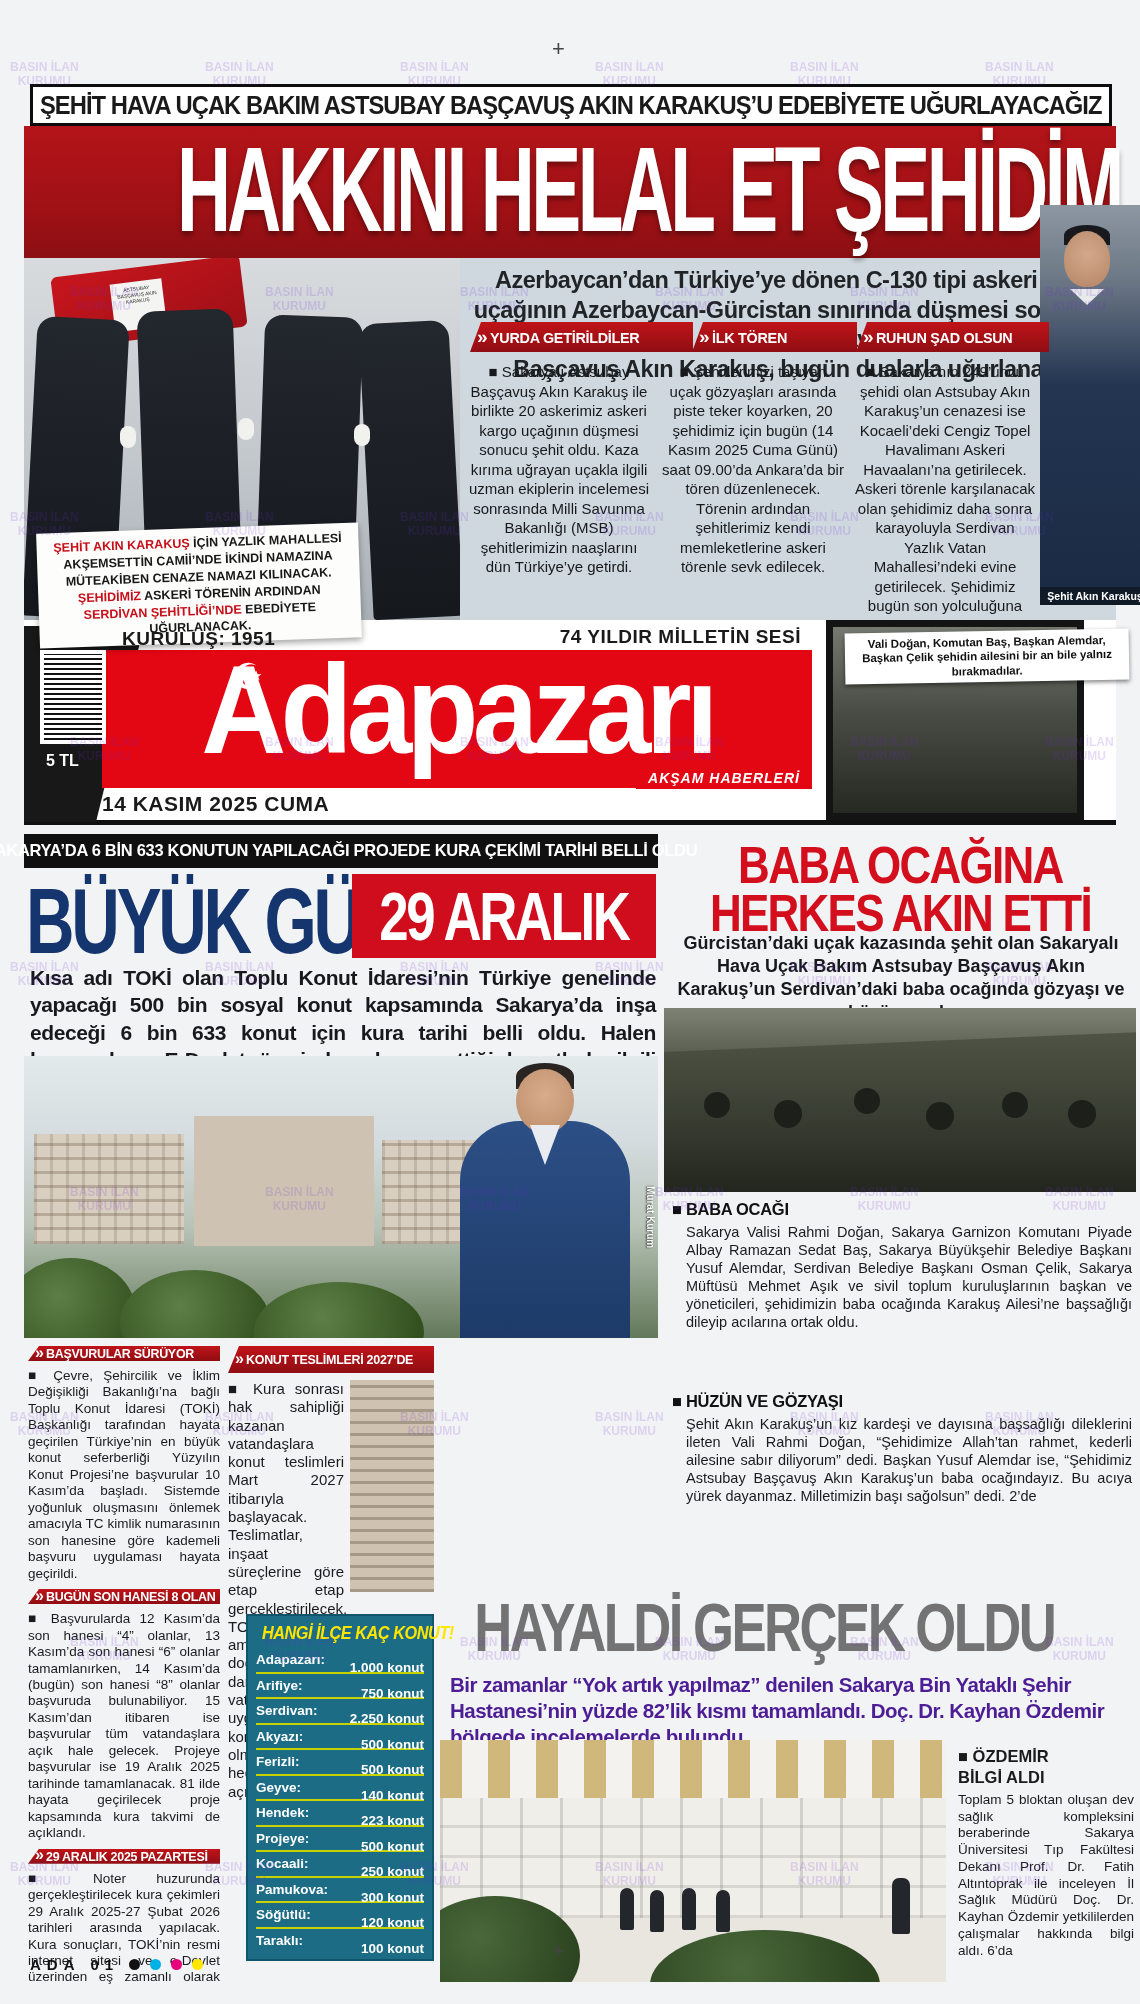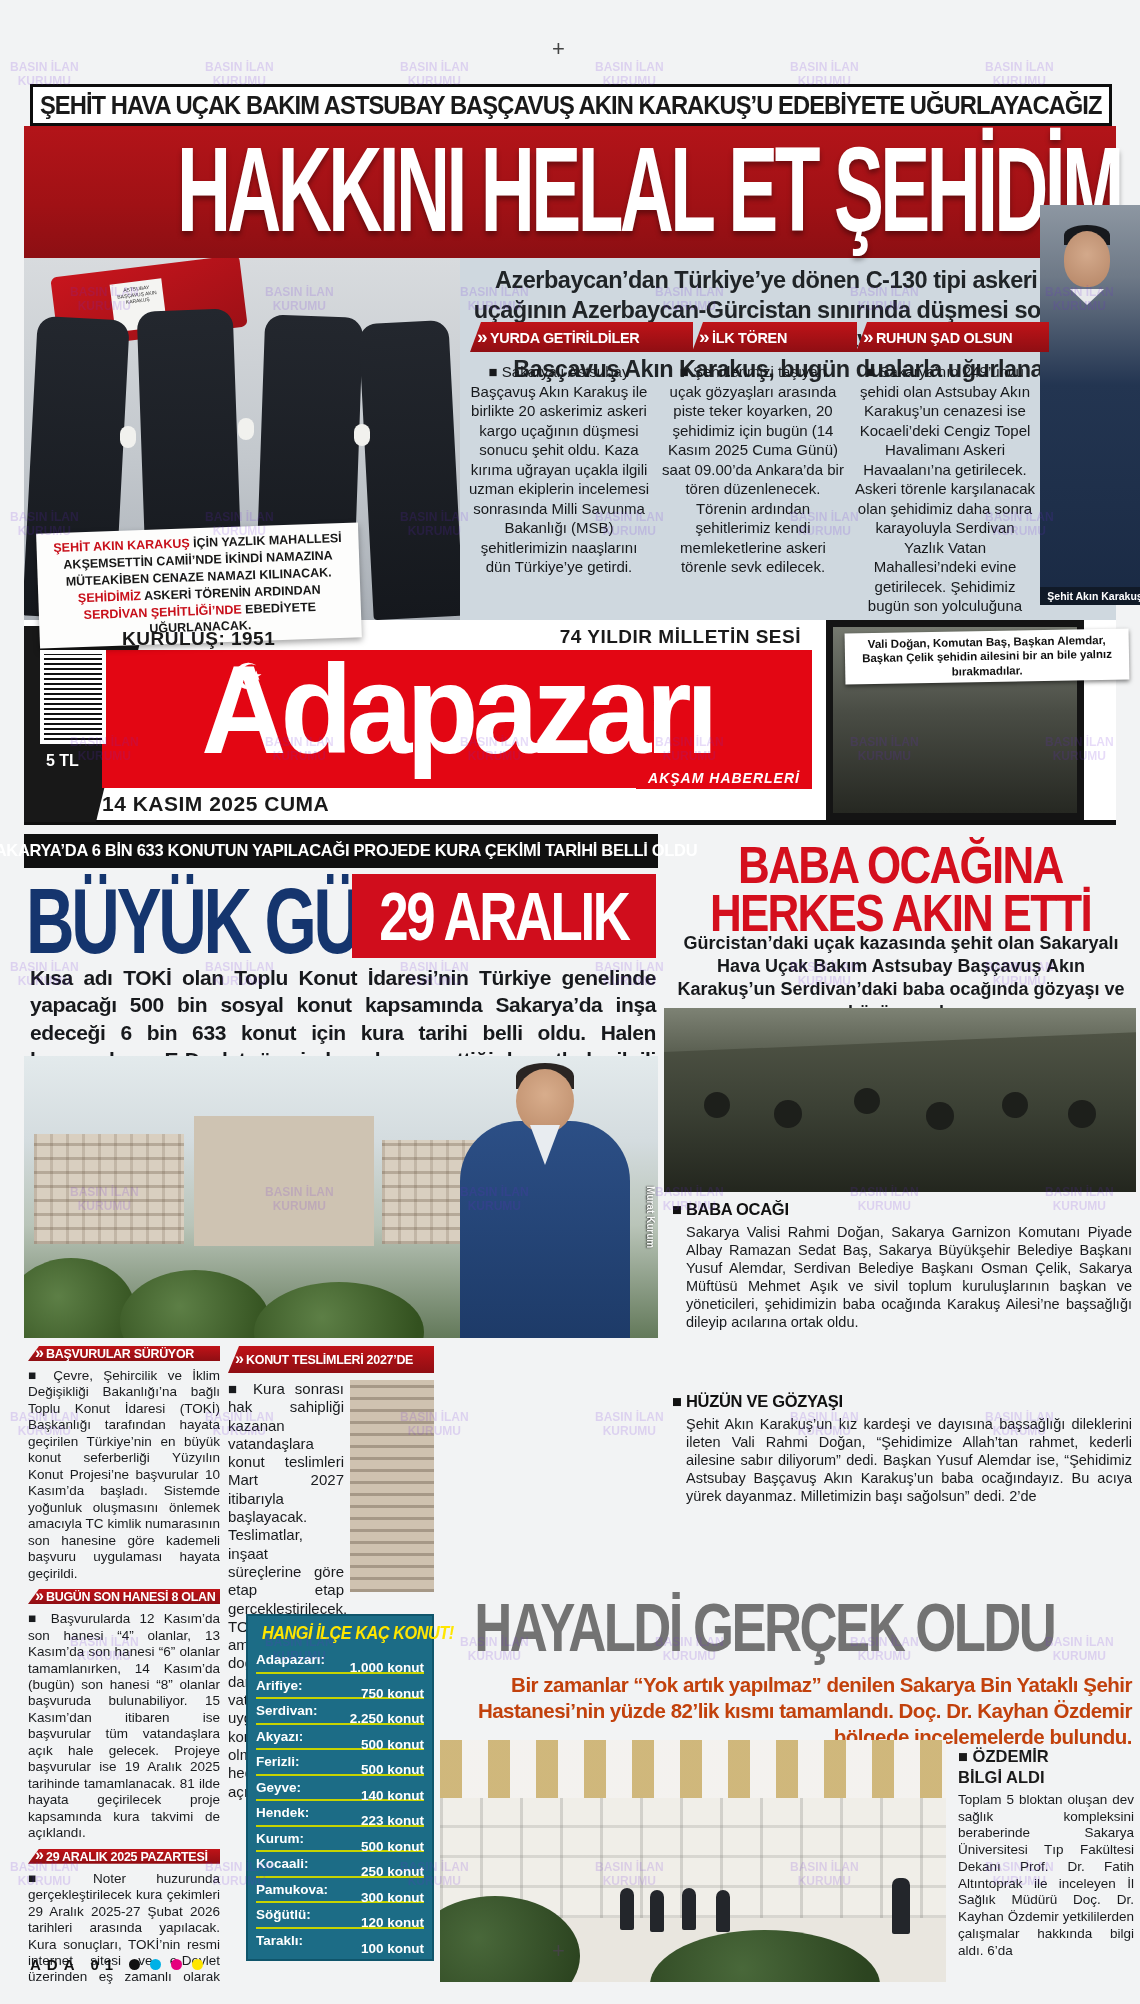--- a/index.html
+++ b/index.html
@@ -123,22 +123,22 @@
       background:linear-gradient(180deg,#55594a 0%,#3b4034 55%,#23261e 100%);}
   .tent-roof{position:absolute;left:0;top:0;width:100%;height:44px;
       background:linear-gradient(180deg,#7d8274,#5b6052);clip-path:polygon(0 0,100% 0,100% 55%,0 100%);}
   .head-dot{position:absolute;border-radius:50%;background:#1d1f1b;}
   .sec-h{font-weight:800;font-size:16.5px;color:#111;z-index:2;letter-spacing:-.3px;}
   .sec-b{font-size:14.5px;line-height:1.24;text-align:justify;font-weight:500;color:#191b1e;z-index:2;}
   
   .hosp-h{left:420px;top:1592px;width:688px;text-align:center;color:#737373;font-weight:800;
       font-size:62px;letter-spacing:-3px;z-index:2;}
   .hosp-h span{display:inline-block;transform:scale(.85,1.1);white-space:nowrap;}
-  .hosp-lead{left:450px;top:1672px;width:682px;text-align:right;font-weight:700;font-size:20.5px;
-      line-height:1.28;letter-spacing:-.5px;color:#c2410c;z-index:2;}
+  .hosp-lead{left:450px;top:1672px;width:682px;text-align:left;font-weight:700;font-size:20.5px;
+      line-height:1.28;letter-spacing:-.5px;color:#4c1d95;z-index:2;}
   .hosp-photo{left:440px;top:1740px;width:506px;height:242px;z-index:2;overflow:hidden;background:#e9e6df;}
   .hosp-band{position:absolute;left:0;top:0;width:100%;height:58px;background:#d9d4c9;
       background-image:repeating-linear-gradient(90deg,rgba(200,160,60,.55) 0 22px,rgba(255,255,255,.7) 22px 48px);}
   .hosp-face{position:absolute;left:0;top:58px;width:100%;height:120px;background:#f0eee8;
       background-image:repeating-linear-gradient(90deg,rgba(120,120,115,.25) 0 3px,transparent 3px 40px),
       repeating-linear-gradient(0deg,rgba(120,120,115,.2) 0 3px,transparent 3px 30px);}
   .hedge{position:absolute;border-radius:50%;background:radial-gradient(circle at 40% 35%,#49683a,#2c4420 80%);}
   .person{position:absolute;width:14px;height:42px;border-radius:7px 7px 2px 2px;background:#23262b;}
   .hosp-colh{left:958px;top:1746px;width:176px;font-weight:800;font-size:16.5px;line-height:1.25;z-index:2;}
   .hosp-colb{left:958px;top:1792px;width:176px;font-size:13.5px;line-height:1.24;text-align:justify;
@@ -308,21 +308,21 @@
       </div>
     <div class="row">
         <span class="d">Geyve:</span>
         <span class="v">140 konut</span>
       </div>
     <div class="row">
         <span class="d">Hendek:</span>
         <span class="v">223 konut</span>
       </div>
     <div class="row">
-        <span class="d">Kurum:</span>
+        <span class="d">Projeye:</span>
         <span class="v">500 konut</span>
       </div>
     <div class="row">
         <span class="d">Kocaali:</span>
         <span class="v">250 konut</span>
       </div>
     <div class="row">
         <span class="d">Pamukova:</span>
         <span class="v">300 konut</span>
       </div>

